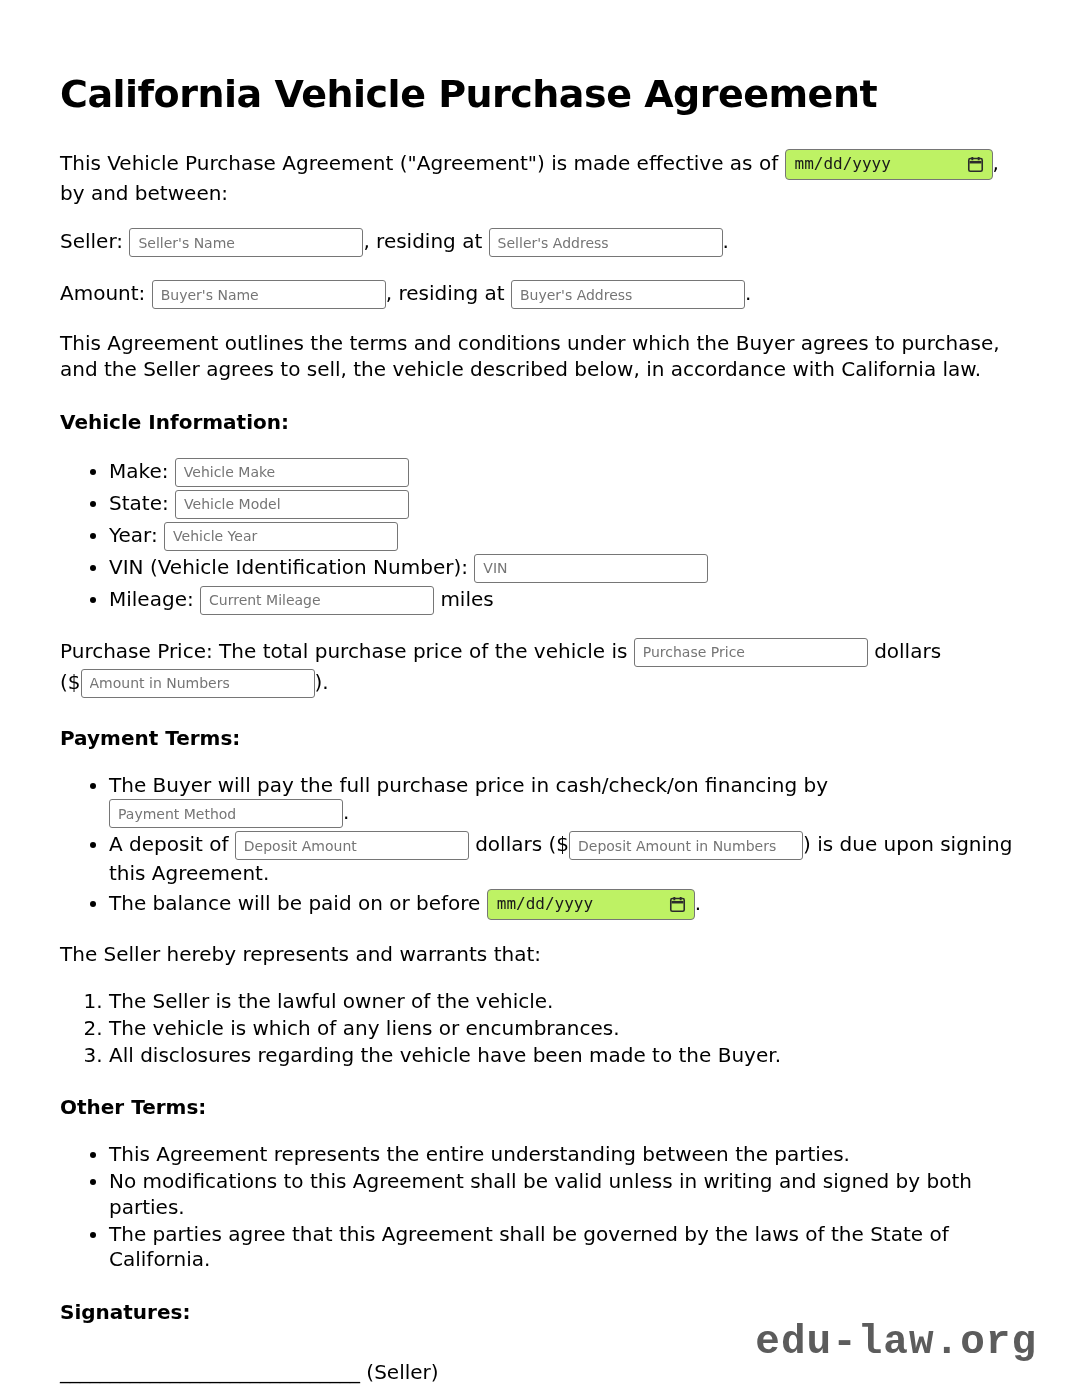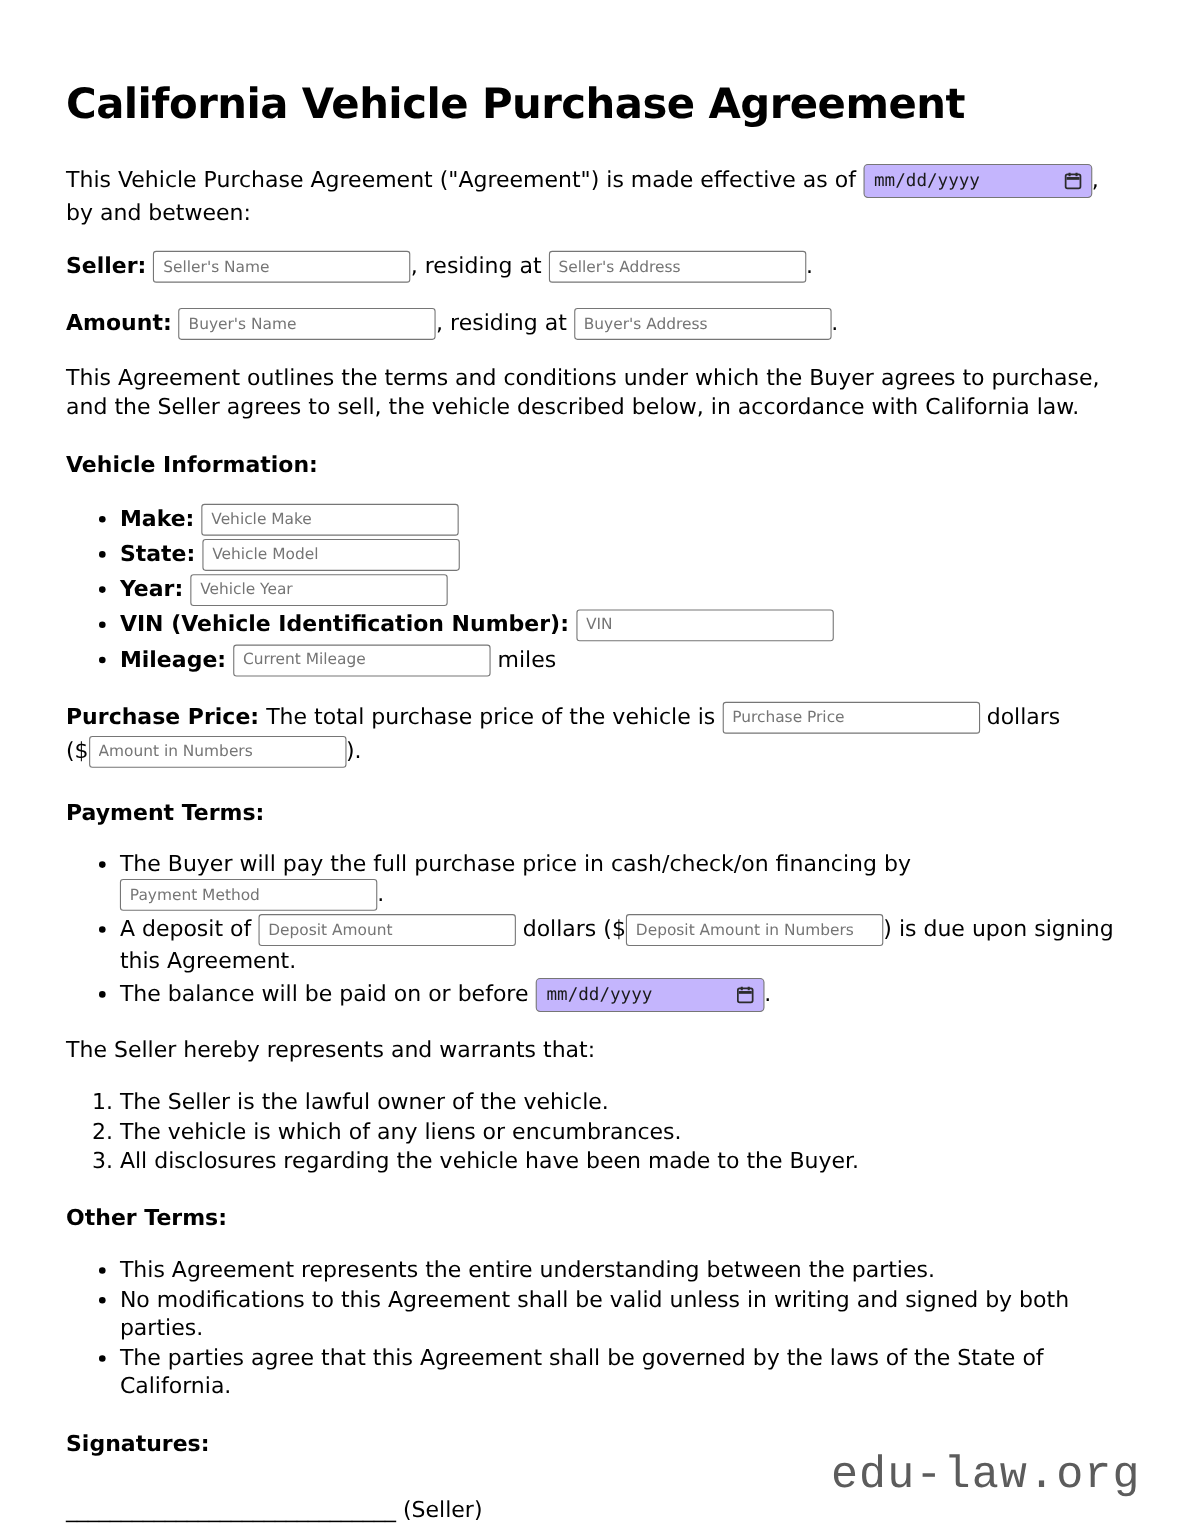--- a/index.html
+++ b/index.html
@@ -8,46 +8,46 @@
     background:#ffffff;color:#000000;
     font-family:"DejaVu Sans","Liberation Sans",sans-serif;
     font-size:20px;line-height:1.29;
   }
   .page{padding:0 60px;}
   h1{font-size:38px;line-height:1.2;margin:72px 0 30px;letter-spacing:-0.5px;font-weight:bold;}
   p{margin:21px 0;}
   .sect{font-weight:bold;margin:27px 0 21px;}
   ul,ol{margin:21px 0;padding-left:49px;}
   li{margin:1px 0;}
-  strong{font-weight:bold;}
+  strong{font-weight:normal;}
   input[type=text]{
     width:234px;height:29px;box-sizing:border-box;
     border:1px solid #767676;border-radius:3px;background:#fff;
     padding:1px 8px;margin:1px 0;
     font-family:"DejaVu Sans","Liberation Sans",sans-serif;
     font-size:14px;color:#111;vertical-align:middle;
   }
   input::placeholder{color:#757575;opacity:1;}
   .datebox{
     display:inline-flex;align-items:center;justify-content:space-between;
     width:208px;height:31px;box-sizing:border-box;
-    border:1px solid #767676;border-radius:4px;background:#c4b5fd;
+    border:1px solid #767676;border-radius:4px;background:#bef264;
     padding:0 7px 0 9px;vertical-align:middle;margin:1px 0;
   }
   .datetext{
     font-family:"DejaVu Sans Mono","Liberation Mono",monospace;
     font-size:16px;color:#1a1a1a;white-space:pre;
   }
   .cal{flex:0 0 auto;margin-left:8px;}
   .nw{white-space:nowrap;}
   .sig-line{margin-top:34px;}
   .watermark{
     position:absolute;right:38px;bottom:22px;
     font-family:"Liberation Mono","DejaVu Sans Mono",monospace;
-    font-size:41px;letter-spacing:1px;color:#5c5c5c;
+    font-size:41px;letter-spacing:1px;color:#5c5c5c;font-weight:bold;
   }
 </style>
 </head>
 <body>
 
 <div class="page">
 
   <h1>California Vehicle Purchase Agreement</h1>
 
   <p><span>This Vehicle Purchase Agreement ("Agreement") is made effective as of</span>

